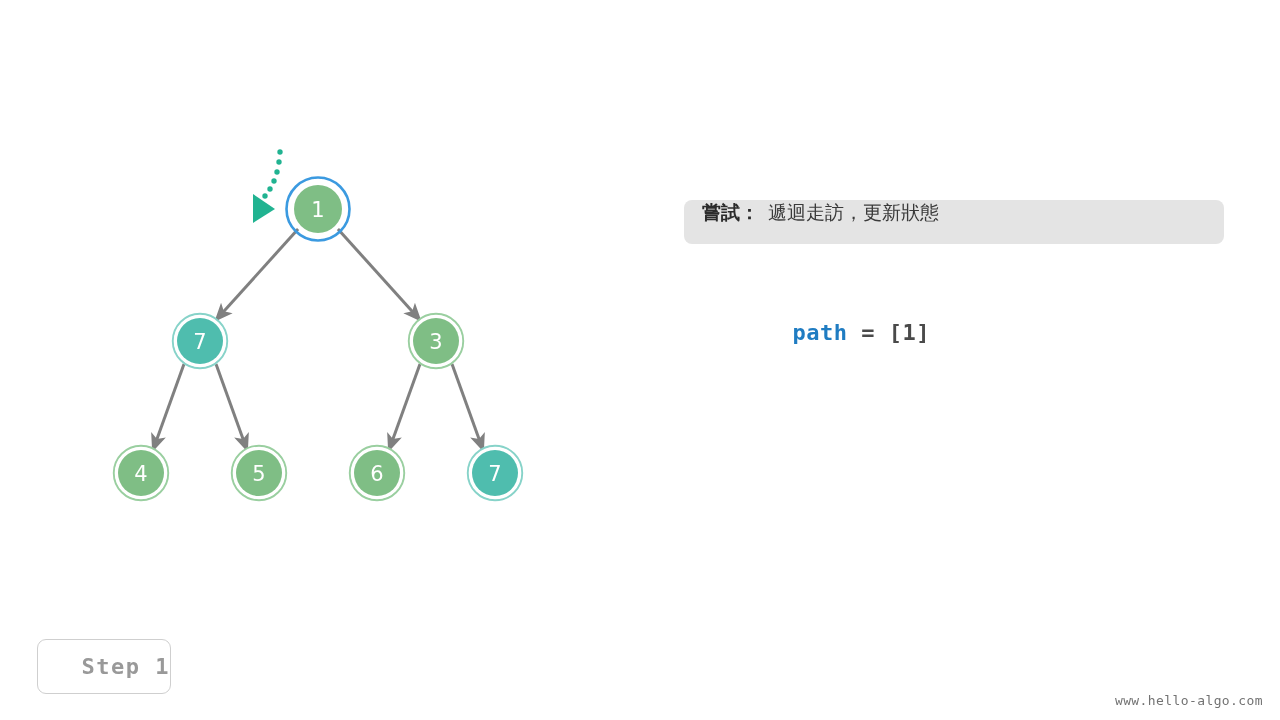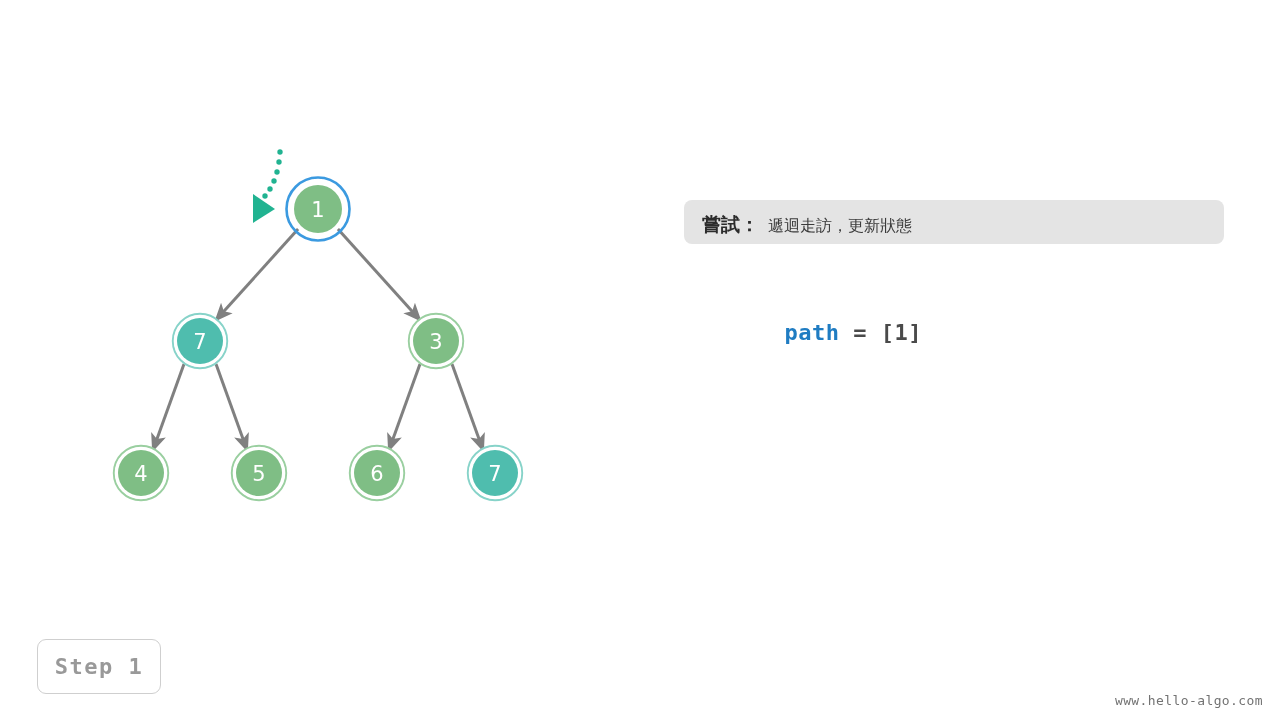--- a/index.html
+++ b/index.html
@@ -42,72 +42,72 @@
     position: absolute;
     left: 684px;
     top: 200px;
     width: 540px;
   }
 
   .note-row {
     display: flex;
     align-items: baseline;
     height: 44px;
-    padding: 12px 18px;
+    padding: 0 18px;
     box-sizing: border-box;
     border-radius: 8px;
     white-space: nowrap;
   }
   .note-row.highlight {
     background: #e4e4e4;
   }
   .note-key {
     font-family: "DejaVu Sans", "Liberation Sans", sans-serif;
     font-weight: bold;
     font-size: 19px;
     color: #2b2b2b;
   }
   .note-val {
     font-family: "DejaVu Sans", "Liberation Sans", sans-serif;
-    font-size: 16px;
+    font-size: 19px;
     color: #3a3a3a;
     margin-left: 9px;
   }
 
   .code-line {
     font-family: "DejaVu Sans Mono", "Liberation Mono", monospace;
     font-size: 22px;
     font-weight: bold;
     letter-spacing: 0.5px;
     white-space: pre;
     padding-left: 18px;
     height: 34px;
     line-height: 34px;
   }
-  .code-var-path { color: #1f7cc2; }
+  .code-var-path { color: #1f7cc2; margin-left: 8px; }
   .code-var-res  { color: #2e9488; }
   .code-op       { color: #4a4a4a; }
   .code-lit      { color: #4a4a4a; }
 
   #code-path-line { margin-top: 38px; }
   #code-gap { height: 84px; }
 
   
   #step-badge {
     position: absolute;
     left: 37px;
     top: 639px;
-    width: 124px;
+    width: 134px;
     height: 55px;
     border: 1.4px solid #cfcfcf;
     border-radius: 9px;
     background: #ffffff;
     display: flex;
     align-items: center;
-    justify-content: center;
+    justify-content: flex-end;
     box-sizing: border-box;
   }
   #step-badge-text {
     font-family: "DejaVu Sans Mono", "Liberation Mono", monospace;
     font-size: 22px;
     font-weight: bold;
     letter-spacing: 1.5px;
     color: #999999;
   }
 

